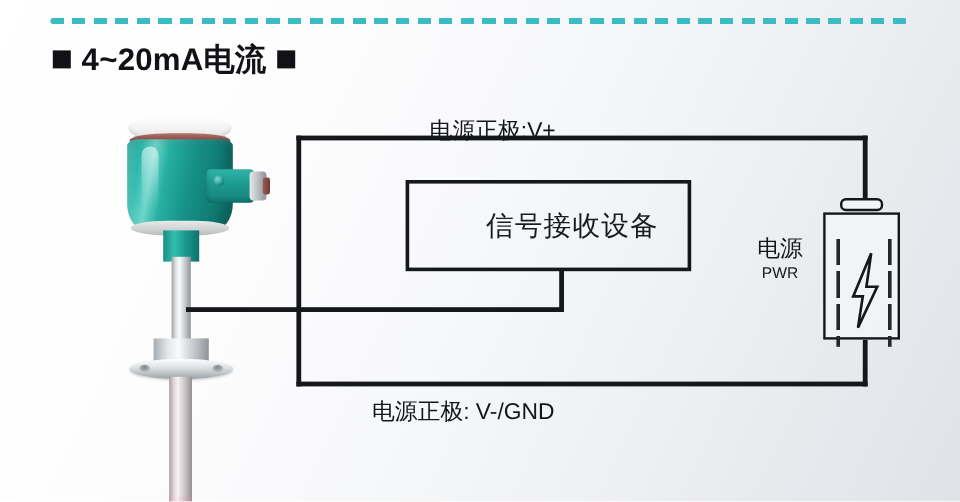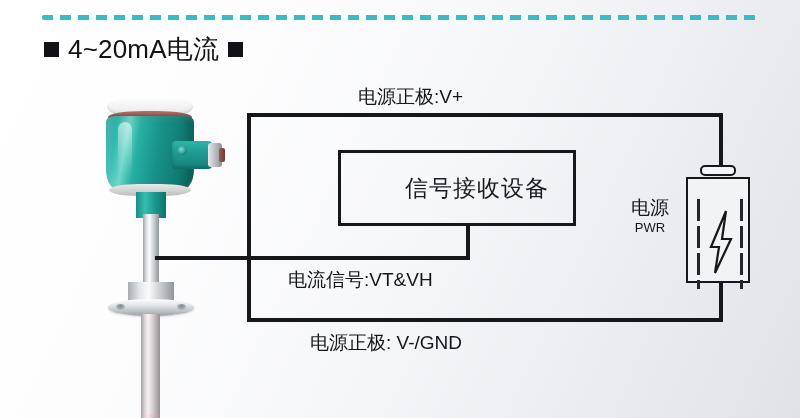--- a/index.html
+++ b/index.html
@@ -55,21 +55,21 @@
   }
   .sq {
     width: 15px;
     height: 15px;
     background: #111215;
     display: inline-block;
     flex: 0 0 auto;
   }
   #heading-text {
     font-size: 26px;
-    font-weight: 400;
+    font-weight: 700;
     color: #111215;
     letter-spacing: 0.2px;
     line-height: 1;
   }
 
   
   .wire {
     position: absolute;
     background: #15171b;
   }
@@ -110,21 +110,21 @@
   }
 
   
   .wlabel {
     position: absolute;
     font-size: 19px;
     color: #141619;
     white-space: nowrap;
     font-weight: 500;
   }
-  #label-vplus { left: 358px; top: 84px; }
+  #label-vplus { left: 358px; top: 96px; }
   #label-sig   { left: 288px; top: 267px; }
   #label-gnd   { left: 310px; top: 330px; }
 
   
   #battery {
     position: absolute;
     left: 686px;
     top: 165px;
   }
   #battery-cap {
@@ -390,21 +390,20 @@
   <div class="wire wire-v" id="wire-right-up"></div>
   <div class="wire wire-v" id="wire-right-dn"></div>
   <div class="wire wire-v" id="wire-sig-v"></div>
   <div class="wire wire-h" id="wire-sig-h"></div>
 
   <div id="receiver-box">
     <span id="receiver-label">信号接收设备</span>
   </div>
 
   <div class="wlabel" id="label-vplus">电源正极:V+</div>
-  <div class="wlabel" id="label-sig">电流信号:VT&amp;VH</div>
   <div class="wlabel" id="label-gnd">电源正极: V-/GND</div>
 
   <div id="battery">
     <div id="battery-cap"></div>
     <div id="battery-body">
       <div class="batt-tick" id="batt-tick-l"></div>
       <div class="batt-tick" id="batt-tick-r"></div>
       <svg id="battery-bolt" viewBox="0 0 26 66">
         <path d="M18 2 L3 38 L11 38 L7 64 L23 30 L14 30 Z" fill="none" stroke="#15171b" stroke-width="2.2" stroke-linejoin="miter"></path>
       </svg>

